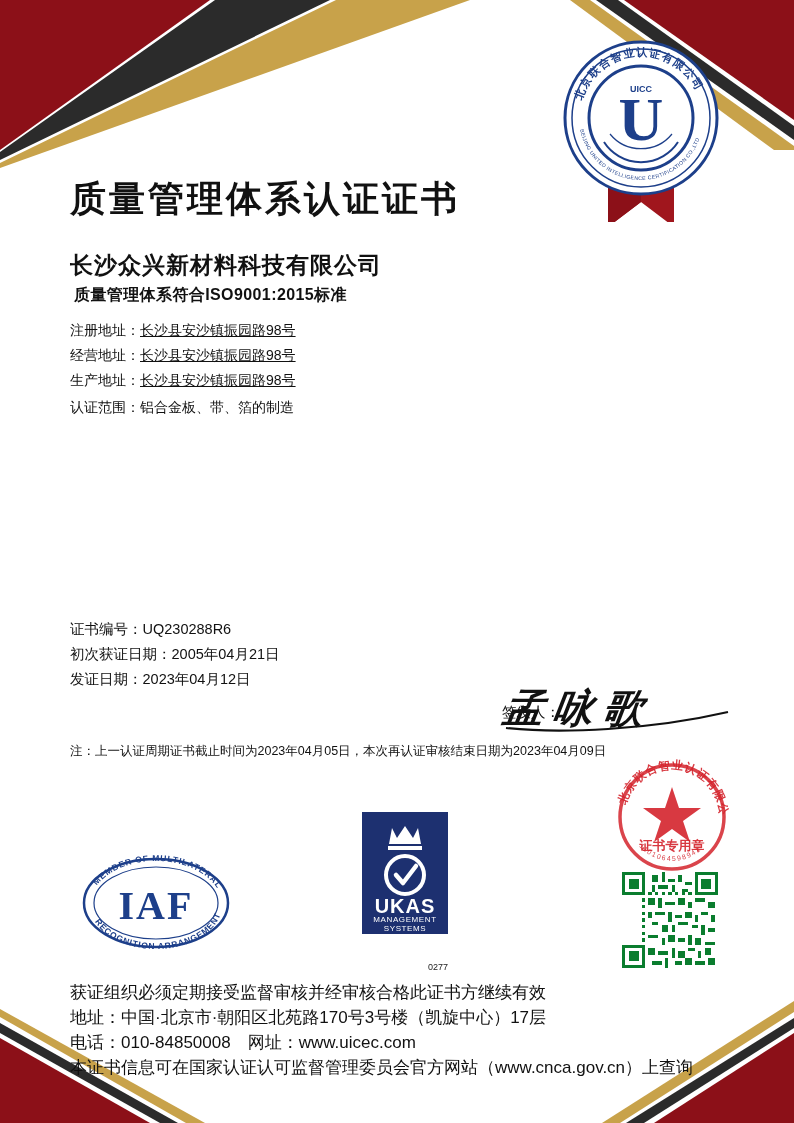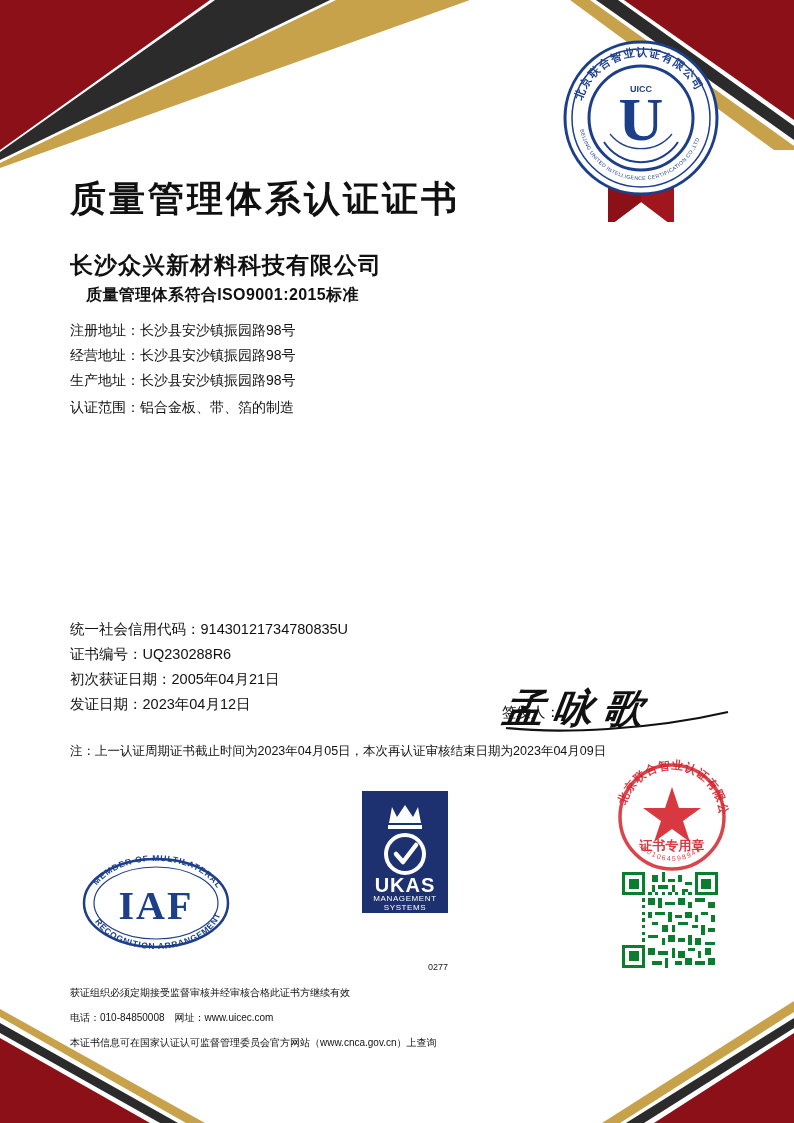--- a/index.html
+++ b/index.html
@@ -61,33 +61,34 @@
     left: 0;
     font-size: 23px;
     font-weight: bold;
     letter-spacing: 1px;
     color: #111;
     text-align: center;
   }
   .standard-line {
     position: absolute;
     top: 285px;
-    left: 16px;
+    left: 4px;
     font-size: 16px;
     font-weight: bold;
     letter-spacing: 0.4px;
     color: #111;
   }
   .addr-block {
     position: absolute;
     top: 318px;
     left: 0;
     font-size: 14px;
     line-height: 25px;
     color: #111;
+    text-decoration: underline;
   }
   .addr-row { white-space: nowrap; }
   .addr-label { display: inline-block; }
   .scope-block {
     position: absolute;
     top: 396px;
     left: 0;
     font-size: 14px;
     line-height: 22px;
     color: #111;
@@ -142,21 +143,21 @@
   .iaf-logo {
     position: absolute;
     left: 76px;
     top: 855px;
     width: 160px;
     height: 94px;
   }
   .ukas-logo {
     position: absolute;
     left: 362px;
-    top: 791px;
+    top: 812px;
     width: 84px;
     height: 140px;
   }
   .ukas-code {
     position: absolute;
     left: 362px;
     top: 962px;
     width: 86px;
     text-align: right;
     font-size: 9px;
@@ -169,21 +170,21 @@
     width: 96px;
     height: 96px;
   }
 
   
   .footer {
     position: absolute;
     left: 70px;
     top: 980px;
     width: 660px;
-    font-size: 10px;
+    font-size: 17px;
     line-height: 25px;
     color: #111;
   }
   .footer div { white-space: nowrap; }
 </style>
 </head>
 <body>
 
 <div class="page">
 
@@ -258,23 +259,20 @@
       <div class="addr-row">
         <span class="addr-label">生产地址：</span><span>长沙县安沙镇振园路98号</span>
       </div>
     </div>
 
     <div class="scope-block">
       <span>认证范围：</span><span>铝合金板、带、箔的制造</span>
     </div>
 
     <div class="details-block">
-      <div class="details-row">
-        <span>统一社会信用代码：</span><span>91430121734780835U</span>
-      </div>
       <div class="details-row">
         <span>证书编号：</span><span>UQ230288R6</span>
       </div>
       <div class="details-row">
         <span>初次获证日期：</span><span>2005年04月21日</span>
       </div>
       <div class="details-row">
         <span>发证日期：</span><span>2023年04月12日</span>
       </div>
     </div>
@@ -431,17 +429,18 @@
         <rect x="16" y="27" width="2" height="1"></rect>
           <rect x="19" y="26" width="2" height="2"></rect>
         <rect x="22" y="27" width="3" height="1"></rect>
           <rect x="26" y="26" width="2" height="2"></rect>
       </g>
     </svg>
   </div>
 
   <div class="footer">
     <div>获证组织必须定期接受监督审核并经审核合格此证书方继续有效</div>
+    <div>地址：中国·北京市·朝阳区北苑路170号3号楼（凯旋中心）17层</div>
     <div>电话：010-84850008　网址：www.uicec.com</div>
     <div>本证书信息可在国家认证认可监督管理委员会官方网站（www.cnca.gov.cn）上查询</div>
   </div>
 
 </div>
 
 </body></html>

